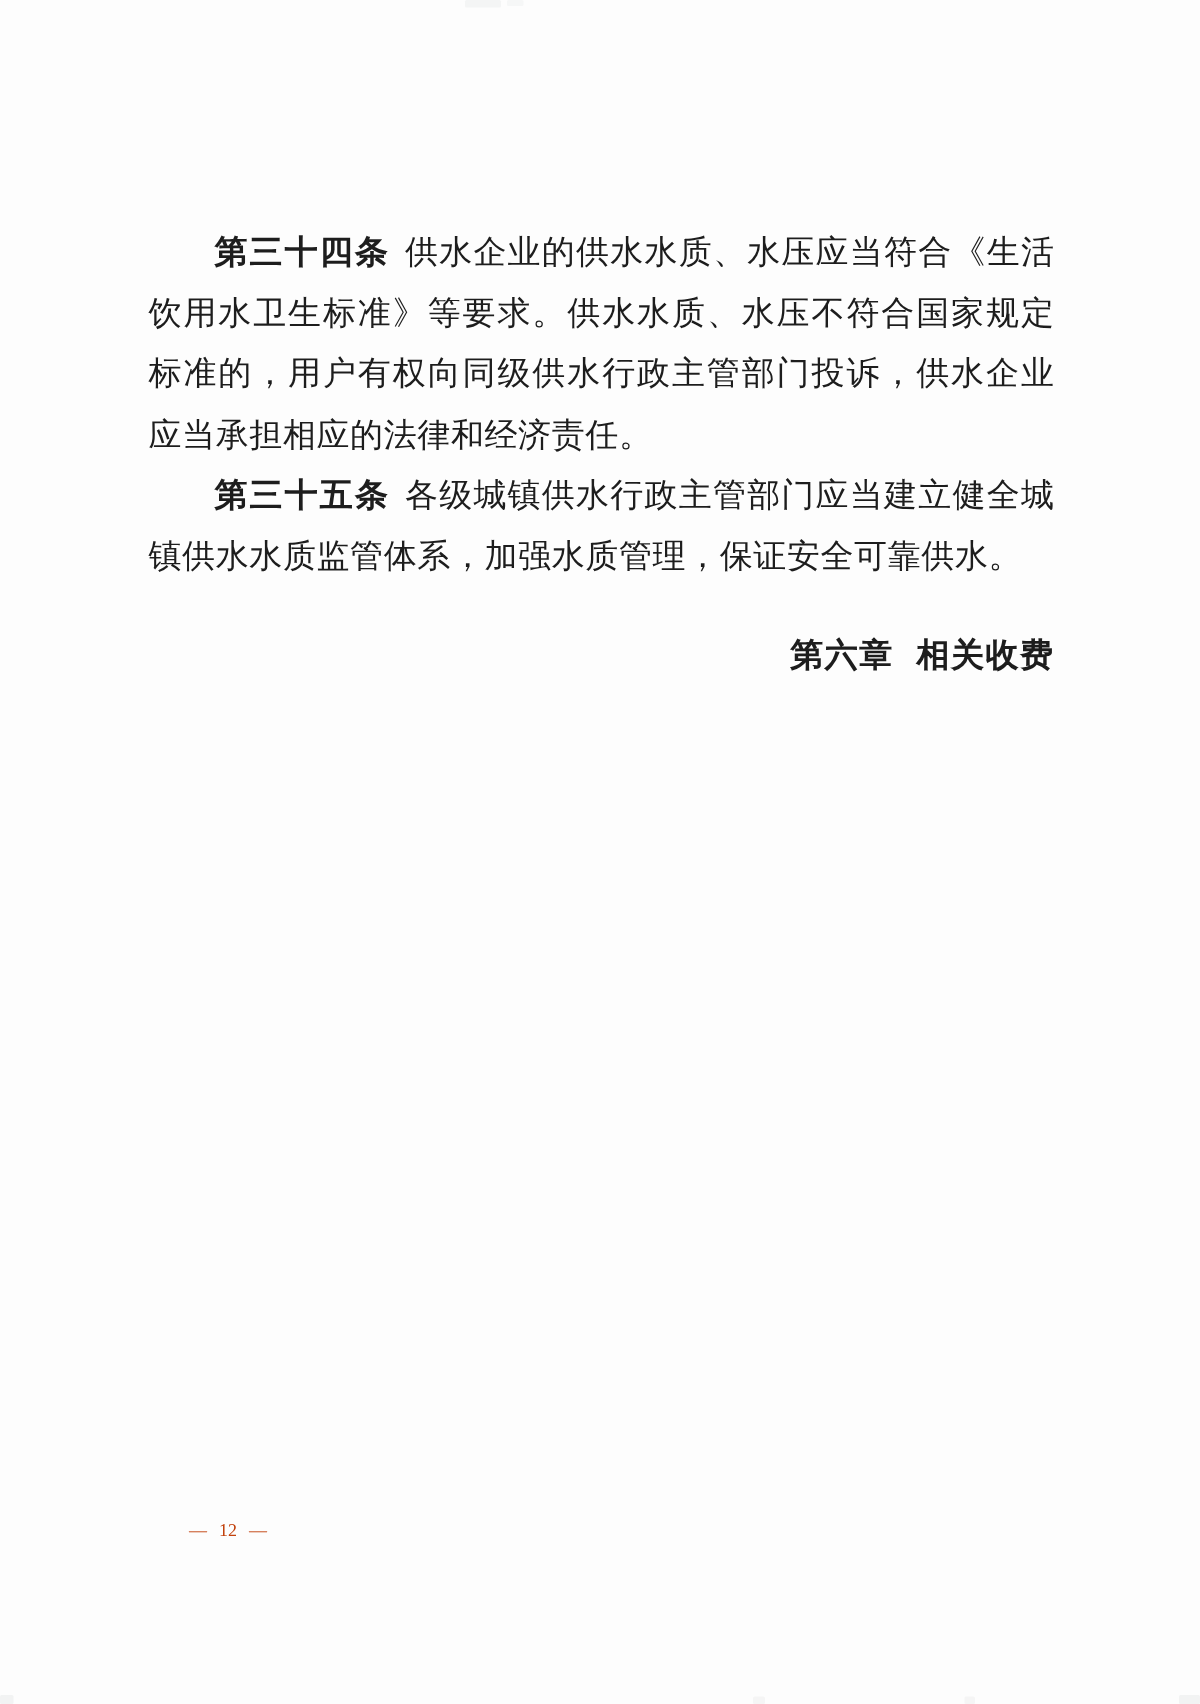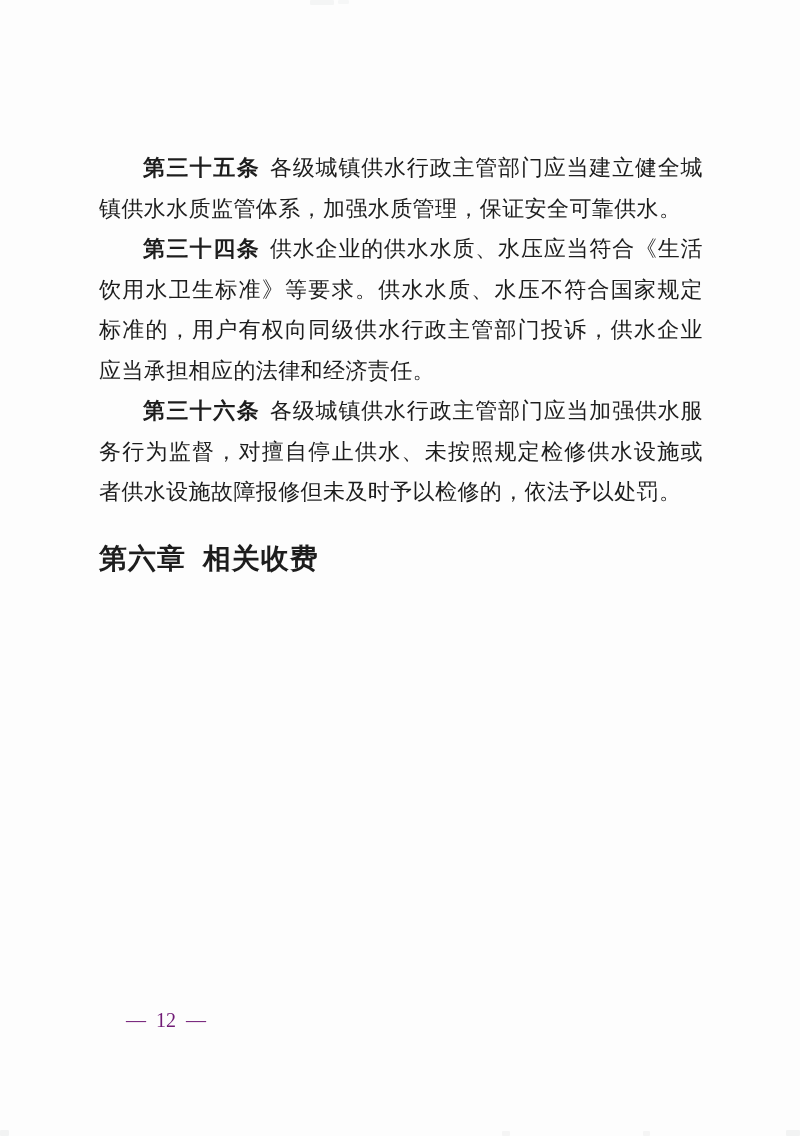--- a/index.html
+++ b/index.html
@@ -27,37 +27,37 @@
     text-indent: 2em;
     letter-spacing: 0.4px;
   }
   .term {
     font-weight: bold;
     font-family: "Liberation Sans", "DejaVu Sans", sans-serif;
     margin-right: 0.45em;
     letter-spacing: 1px;
   }
   .chapter-heading {
-    font-size: 28px;
+    font-size: 22px;
     font-weight: bold;
     font-family: "Liberation Sans", "DejaVu Sans", sans-serif;
-    text-align: left;
+    text-align: right;
     line-height: 41px;
     margin: 25px 0 35px 0;
     word-spacing: 8px;
     letter-spacing: 1px;
   }
   .page-number {
     position: absolute;
     left: 126px;
     top: 1006px;
-    font-size: 20px;
+    font-size: 12px;
     line-height: 28px;
     word-spacing: 5px;
-    color: #701a75;
+    color: #c2410c;
   }
   .artifact {
     position: absolute;
     border-radius: 1px;
   }
   .artifact.a1 { left: 310px; top: 0; width: 24px; height: 5px; background: #f4f5f5; }
   .artifact.a2 { left: 338px; top: 0; width: 11px; height: 4px; background: #f6f7f7; }
   .artifact.b1 { left: 0px;   top: 1130px; width: 9px;  height: 6px; background: #f2f3f3; }
   .artifact.b2 { left: 502px; top: 1131px; width: 8px;  height: 5px; background: #f5f5f5; }
   .artifact.b3 { left: 643px; top: 1131px; width: 7px;  height: 5px; background: #f5f5f5; }
@@ -66,25 +66,24 @@
 </head>
 <body>
 
 <div class="page">
 
   <div class="artifact a1"></div>
   <div class="artifact a2"></div>
 
   <div class="content">
 
+    <p class="article"><span class="term">第三十四条</span><span>供水企业的供水水质、水压应当符合《生活饮用水卫生标准》等要求。供水水质、水压不符合国家规定标准的，用户有权向同级供水行政主管部门投诉，供水企业应当承担相应的法律和经济责任。</span></p>
+
     <p class="article"><span class="term">第三十五条</span><span>各级城镇供水行政主管部门应当建立健全城镇供水水质监管体系，加强水质管理，保证安全可靠供水。</span></p>
 
-    <p class="article"><span class="term">第三十四条</span><span>供水企业的供水水质、水压应当符合《生活饮用水卫生标准》等要求。供水水质、水压不符合国家规定标准的，用户有权向同级供水行政主管部门投诉，供水企业应当承担相应的法律和经济责任。</span></p>
-
-    <p class="article"><span class="term">第三十六条</span><span>各级城镇供水行政主管部门应当加强供水服务行为监督，对擅自停止供水、未按照规定检修供水设施或者供水设施故障报修但未及时予以检修的，依法予以处罚。</span></p>
 
     <h2 class="chapter-heading">第六章 相关收费</h2>
 
 
 
 
   </div>
 
   <div class="page-number">— 12 —</div>
 

